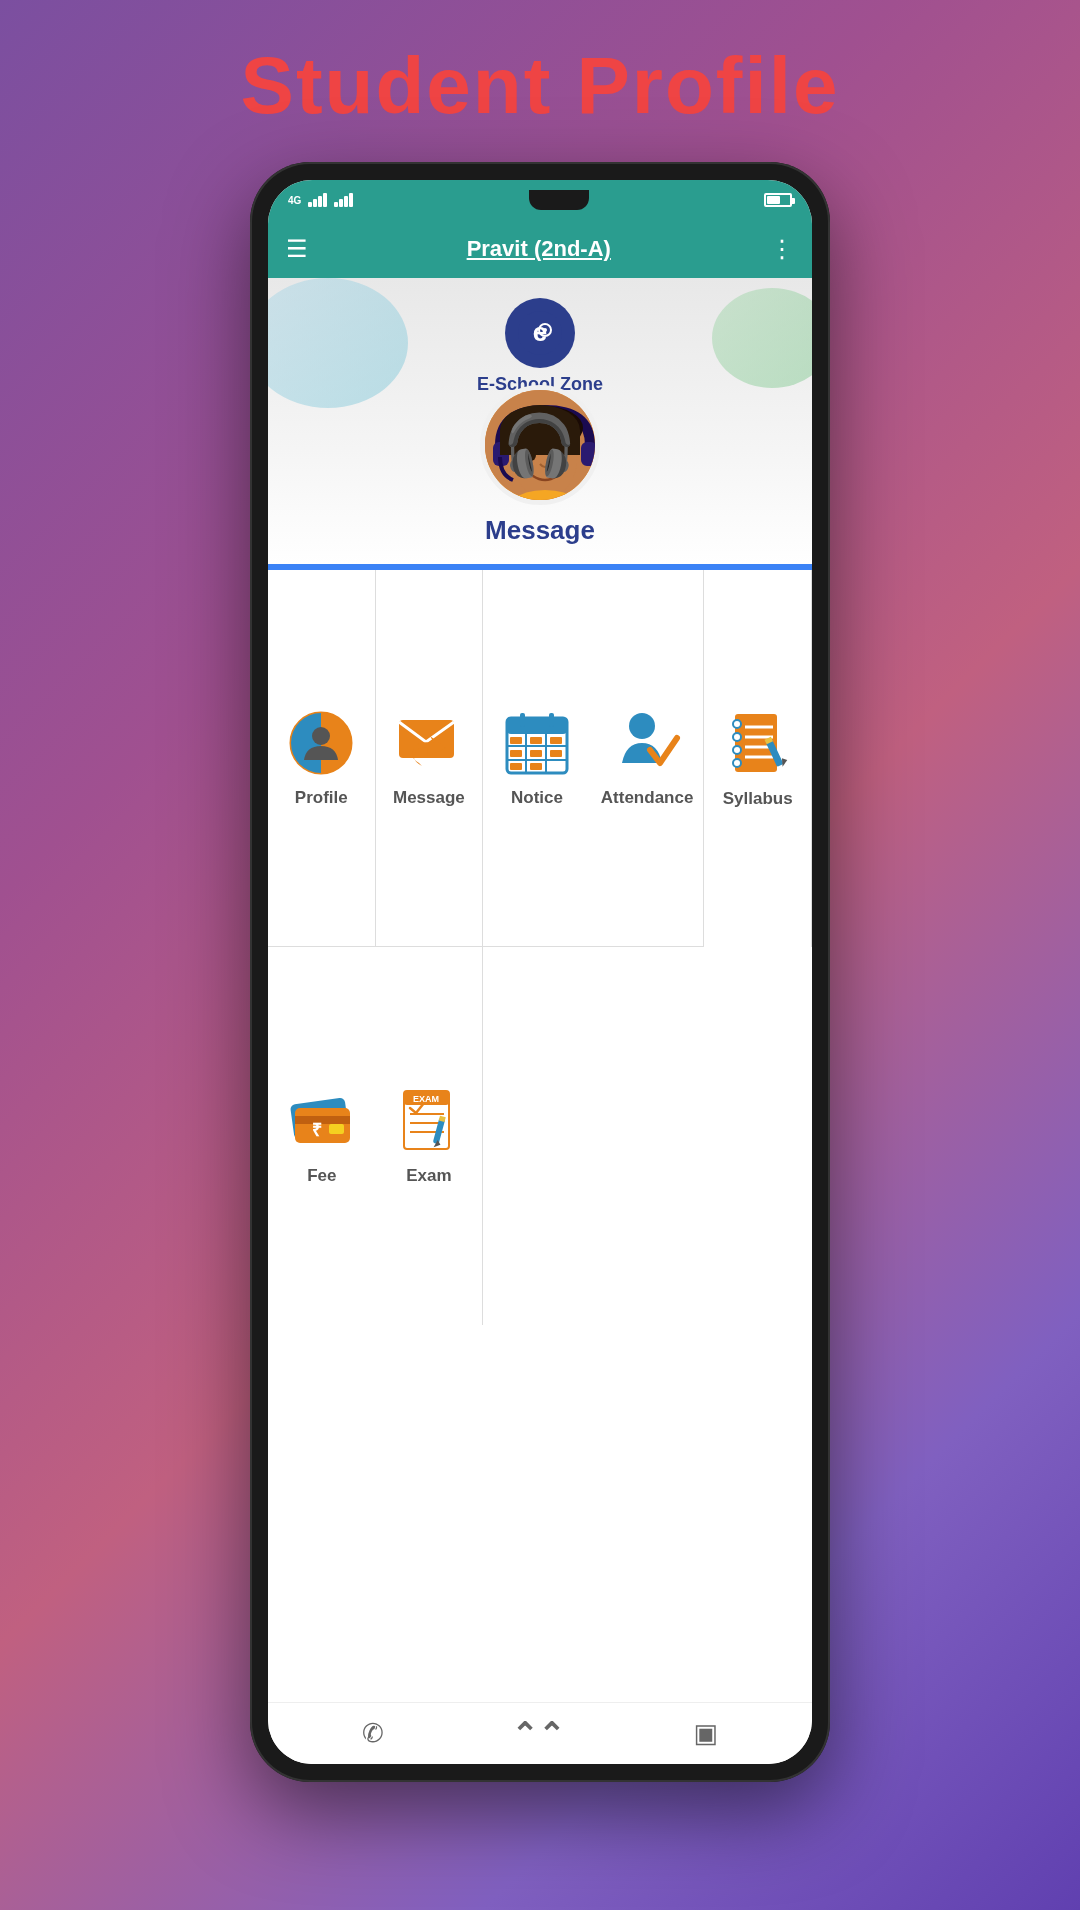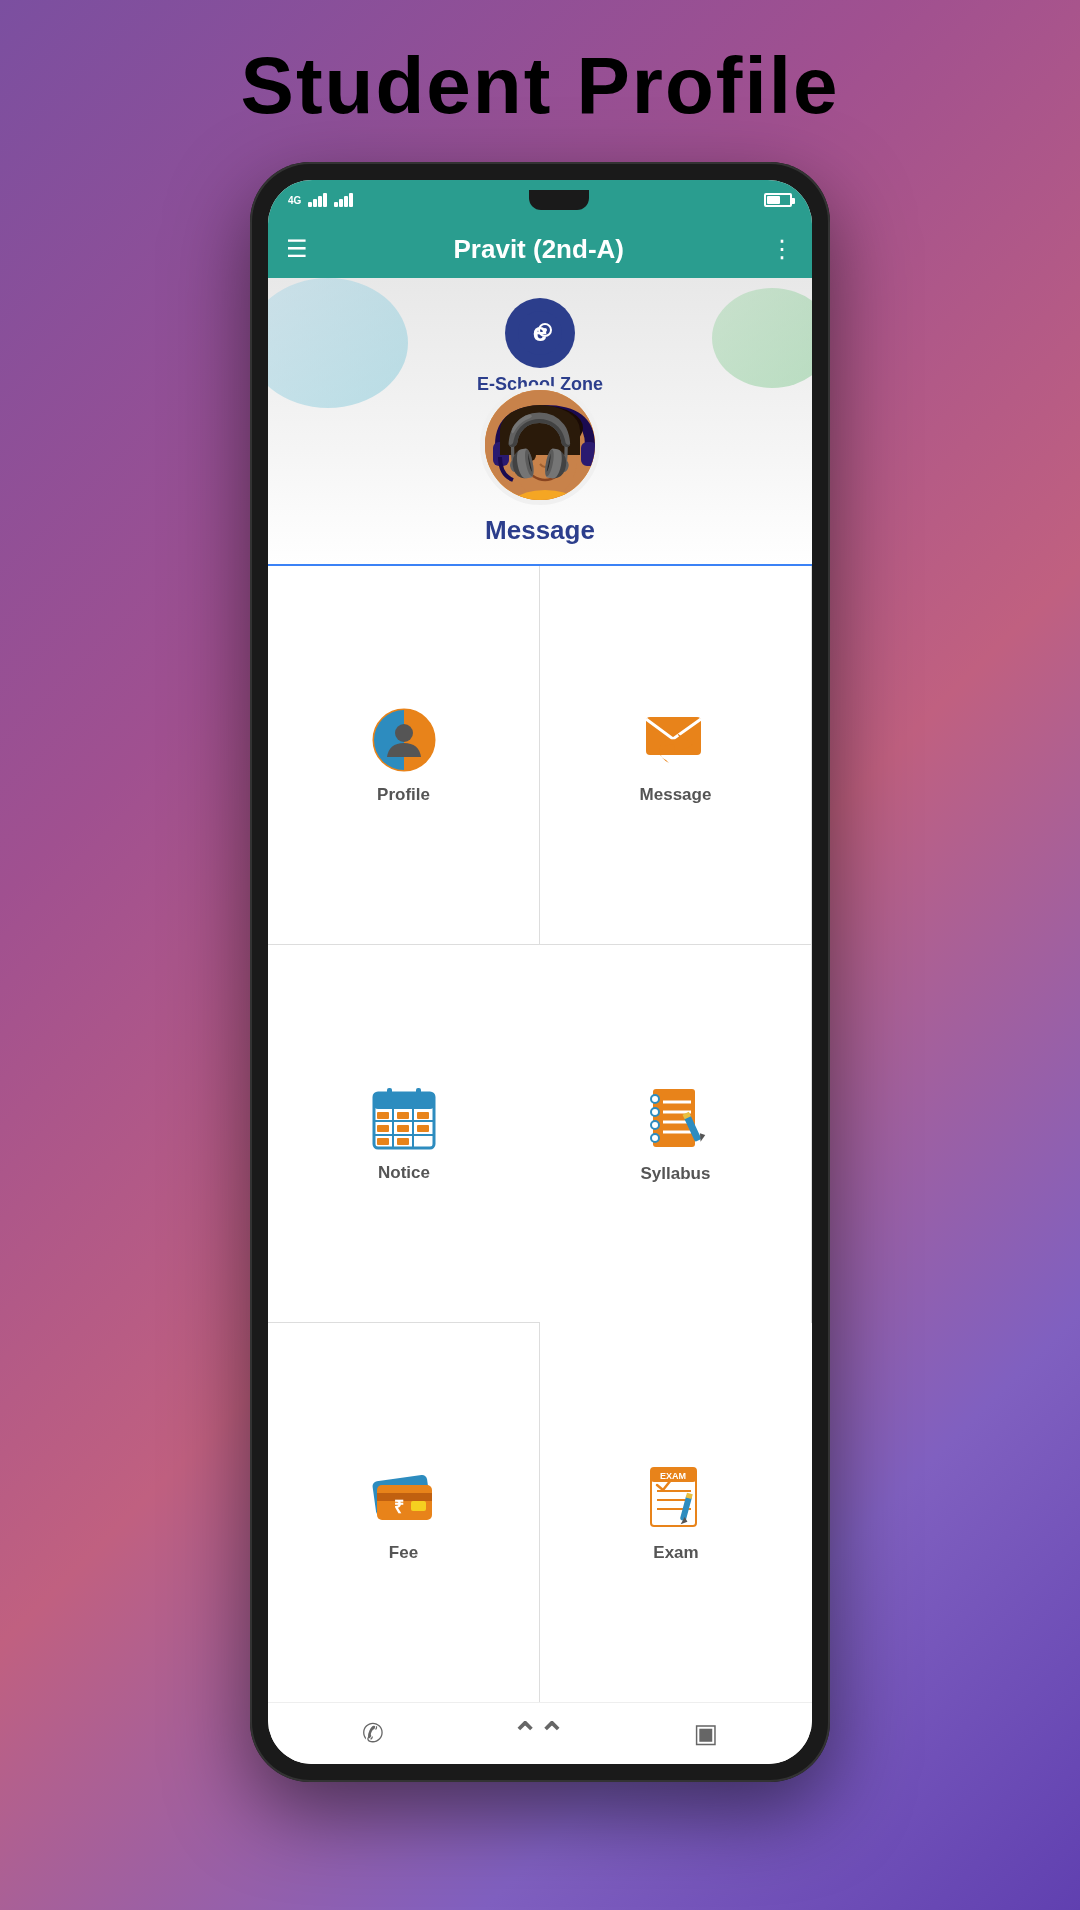--- a/index.html
+++ b/index.html
@@ -8,21 +8,21 @@
       height: 1910px;
       background: linear-gradient(135deg, #7b4fa0 0%, #a05090 30%, #c06080 55%, #8060c0 80%, #6040b0 100%);
       display: flex;
       flex-direction: column;
       align-items: center;
       justify-content: flex-start;
       font-family: 'Arial', sans-serif;
       overflow: hidden;
     }
     .page-title {
-      color: #000000;
+      color: #ef4444;
       font-size: 80px;
       font-weight: 900;
       margin-top: 40px;
       margin-bottom: 30px;
       text-align: center;
       letter-spacing: 2px;
     }
     .phone-outer {
       width: 580px;
       height: 1620px;
@@ -97,22 +97,23 @@
     .top-bar {
       background: #2a9d8f;
       height: 58px;
       display: flex;
       align-items: center;
       justify-content: space-between;
       padding: 0 18px;
     }
     .top-bar-title {
       color: white;
-      font-size: 26px;
+      font-size: 22px;
       font-weight: bold;
+      text-decoration: underline;
     }
     .hamburger, .dots {
       color: white;
       font-size: 24px;
       cursor: pointer;
     }
     .profile-section {
       background: linear-gradient(180deg, #e8e8e8 0%, #f5f5f5 60%, #ffffff 100%);
       display: flex;
       flex-direction: column;
@@ -205,23 +206,23 @@
     .student-name {
       color: #2c3e8c;
       font-size: 26px;
       font-weight: 600;
       margin-top: 10px;
       margin-bottom: 8px;
     }
     .grid-menu {
       flex: 1;
       display: grid;
-      grid-template-columns: repeat(2, 1fr);
+      grid-template-columns: repeat(5, 1fr);
       grid-template-rows: repeat(3, 1fr);
-      border-top: 2px solid #3b82f6;
+      border-top: 6px solid #3b82f6;
     }
     .grid-item {
       display: flex;
       flex-direction: column;
       align-items: center;
       justify-content: center;
       padding: 20px 10px;
       cursor: pointer;
       border-right: 1px solid #ddd;
       border-bottom: 1px solid #ddd;
@@ -387,20 +388,30 @@
           <rect x="48" y="29" width="12" height="7" rx="1" fill="#e8831a"></rect>
           <rect x="8" y="42" width="12" height="7" rx="1" fill="#e8831a"></rect>
           <rect x="28" y="42" width="12" height="7" rx="1" fill="#e8831a"></rect>
           <rect x="48" y="42" width="12" height="7" rx="1" fill="#e8831a"></rect>
           <rect x="8" y="55" width="12" height="7" rx="1" fill="#e8831a"></rect>
           <rect x="28" y="55" width="12" height="7" rx="1" fill="#e8831a"></rect>
         </svg>
         <span class="grid-label">Notice</span>
       </div>
 
+      <div class="grid-item">
+        <svg class="icon-svg" viewBox="0 0 70 70">
+
+          <circle cx="30" cy="18" r="13" fill="#2d8cbf"></circle>
+          <path d="M10 55 Q14 35 30 35 Q46 35 50 55" fill="#2d8cbf"></path>
+
+          <path d="M38 42 L48 55 L65 30" fill="none" stroke="#e8831a" stroke-width="6" stroke-linecap="round" stroke-linejoin="round"></path>
+        </svg>
+        <span class="grid-label">Attendance</span>
+      </div>
 
 
       <div class="grid-item">
         <svg class="icon-svg" viewBox="0 0 70 70">
 
           <rect x="12" y="5" width="42" height="58" rx="3" fill="#e8831a"></rect>
 
           <circle cx="14" cy="15" r="4" fill="white" stroke="#2d8cbf" stroke-width="2"></circle>
           <circle cx="14" cy="28" r="4" fill="white" stroke="#2d8cbf" stroke-width="2"></circle>
           <circle cx="14" cy="41" r="4" fill="white" stroke="#2d8cbf" stroke-width="2"></circle>

